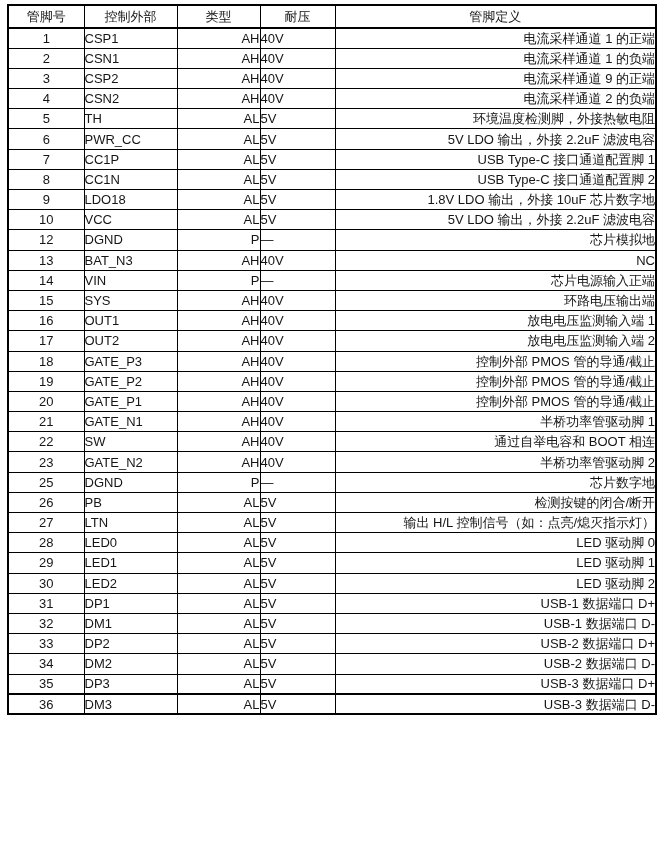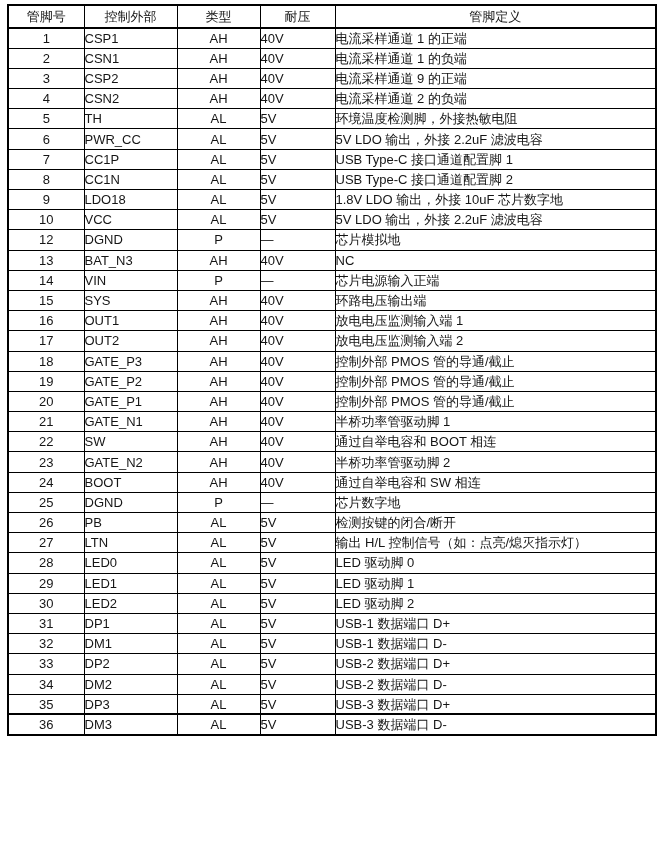--- a/index.html
+++ b/index.html
@@ -48,23 +48,23 @@
   table.pin-table tbody tr:last-child td {
     border-top: 2.5px solid #000000;
   }
   .col-pin   { width: 76px; }
   .col-name  { width: 93px; }
   .col-type  { width: 83px; }
   .col-volt  { width: 75px; }
   .col-def   { width: auto; }
   td.c-pin  { text-align: center; }
   td.c-name { text-align: left; padding-left: 9px; }
-  td.c-type { text-align: center; }
+  td.c-type { text-align: right; }
   td.c-volt { }
-  td.c-def  { text-align: left; padding-left: 13px; }
+  td.c-def  { text-align: right; padding-left: 13px; }
 </style>
 </head>
 <body>
 
 <div class="page">
   <table class="pin-table">
     <colgroup>
       <col class="col-pin">
       <col class="col-name">
       <col class="col-type">
@@ -229,27 +229,20 @@
       <td class="c-def">通过自举电容和 BOOT 相连</td>
     </tr>
         <tr>
       <td class="c-pin">23</td>
       <td class="c-name">GATE_N2</td>
       <td class="c-type">AH</td>
       <td class="c-volt">40V</td>
       <td class="c-def">半桥功率管驱动脚 2</td>
     </tr>
         <tr>
-      <td class="c-pin">24</td>
-      <td class="c-name">BOOT</td>
-      <td class="c-type">AH</td>
-      <td class="c-volt">40V</td>
-      <td class="c-def">通过自举电容和 SW 相连</td>
-    </tr>
-        <tr>
       <td class="c-pin">25</td>
       <td class="c-name">DGND</td>
       <td class="c-type">P</td>
       <td class="c-volt">—</td>
       <td class="c-def">芯片数字地</td>
     </tr>
         <tr>
       <td class="c-pin">26</td>
       <td class="c-name">PB</td>
       <td class="c-type">AL</td>

